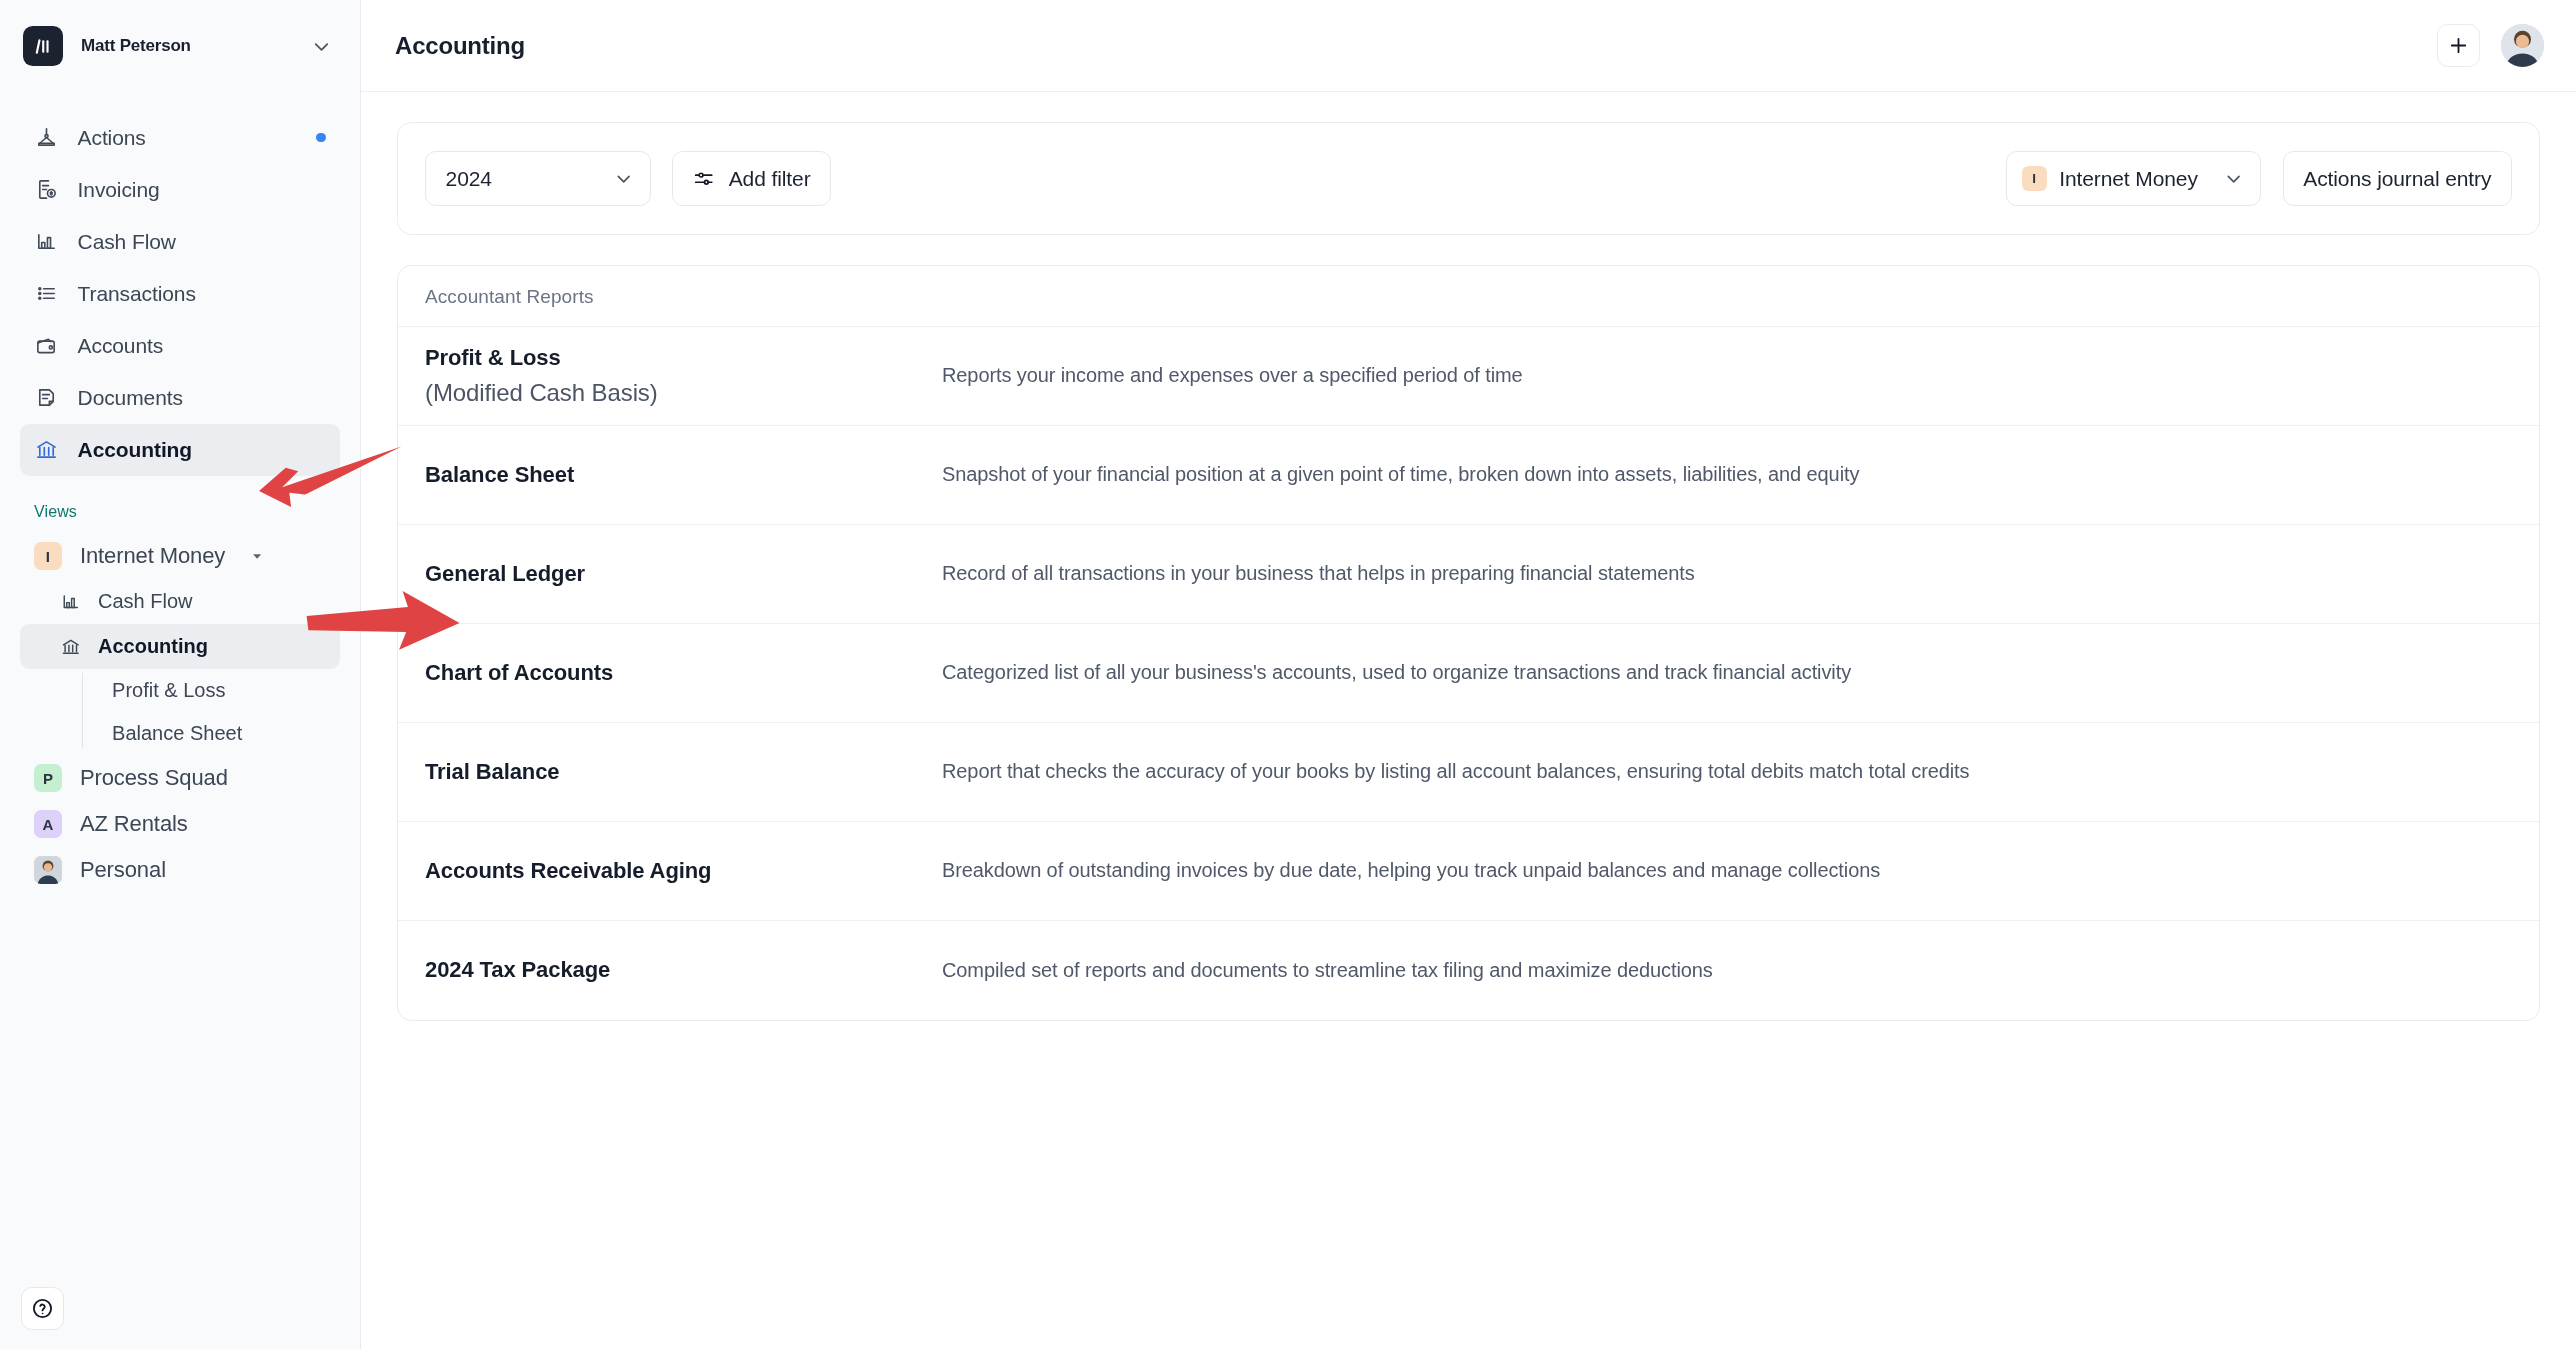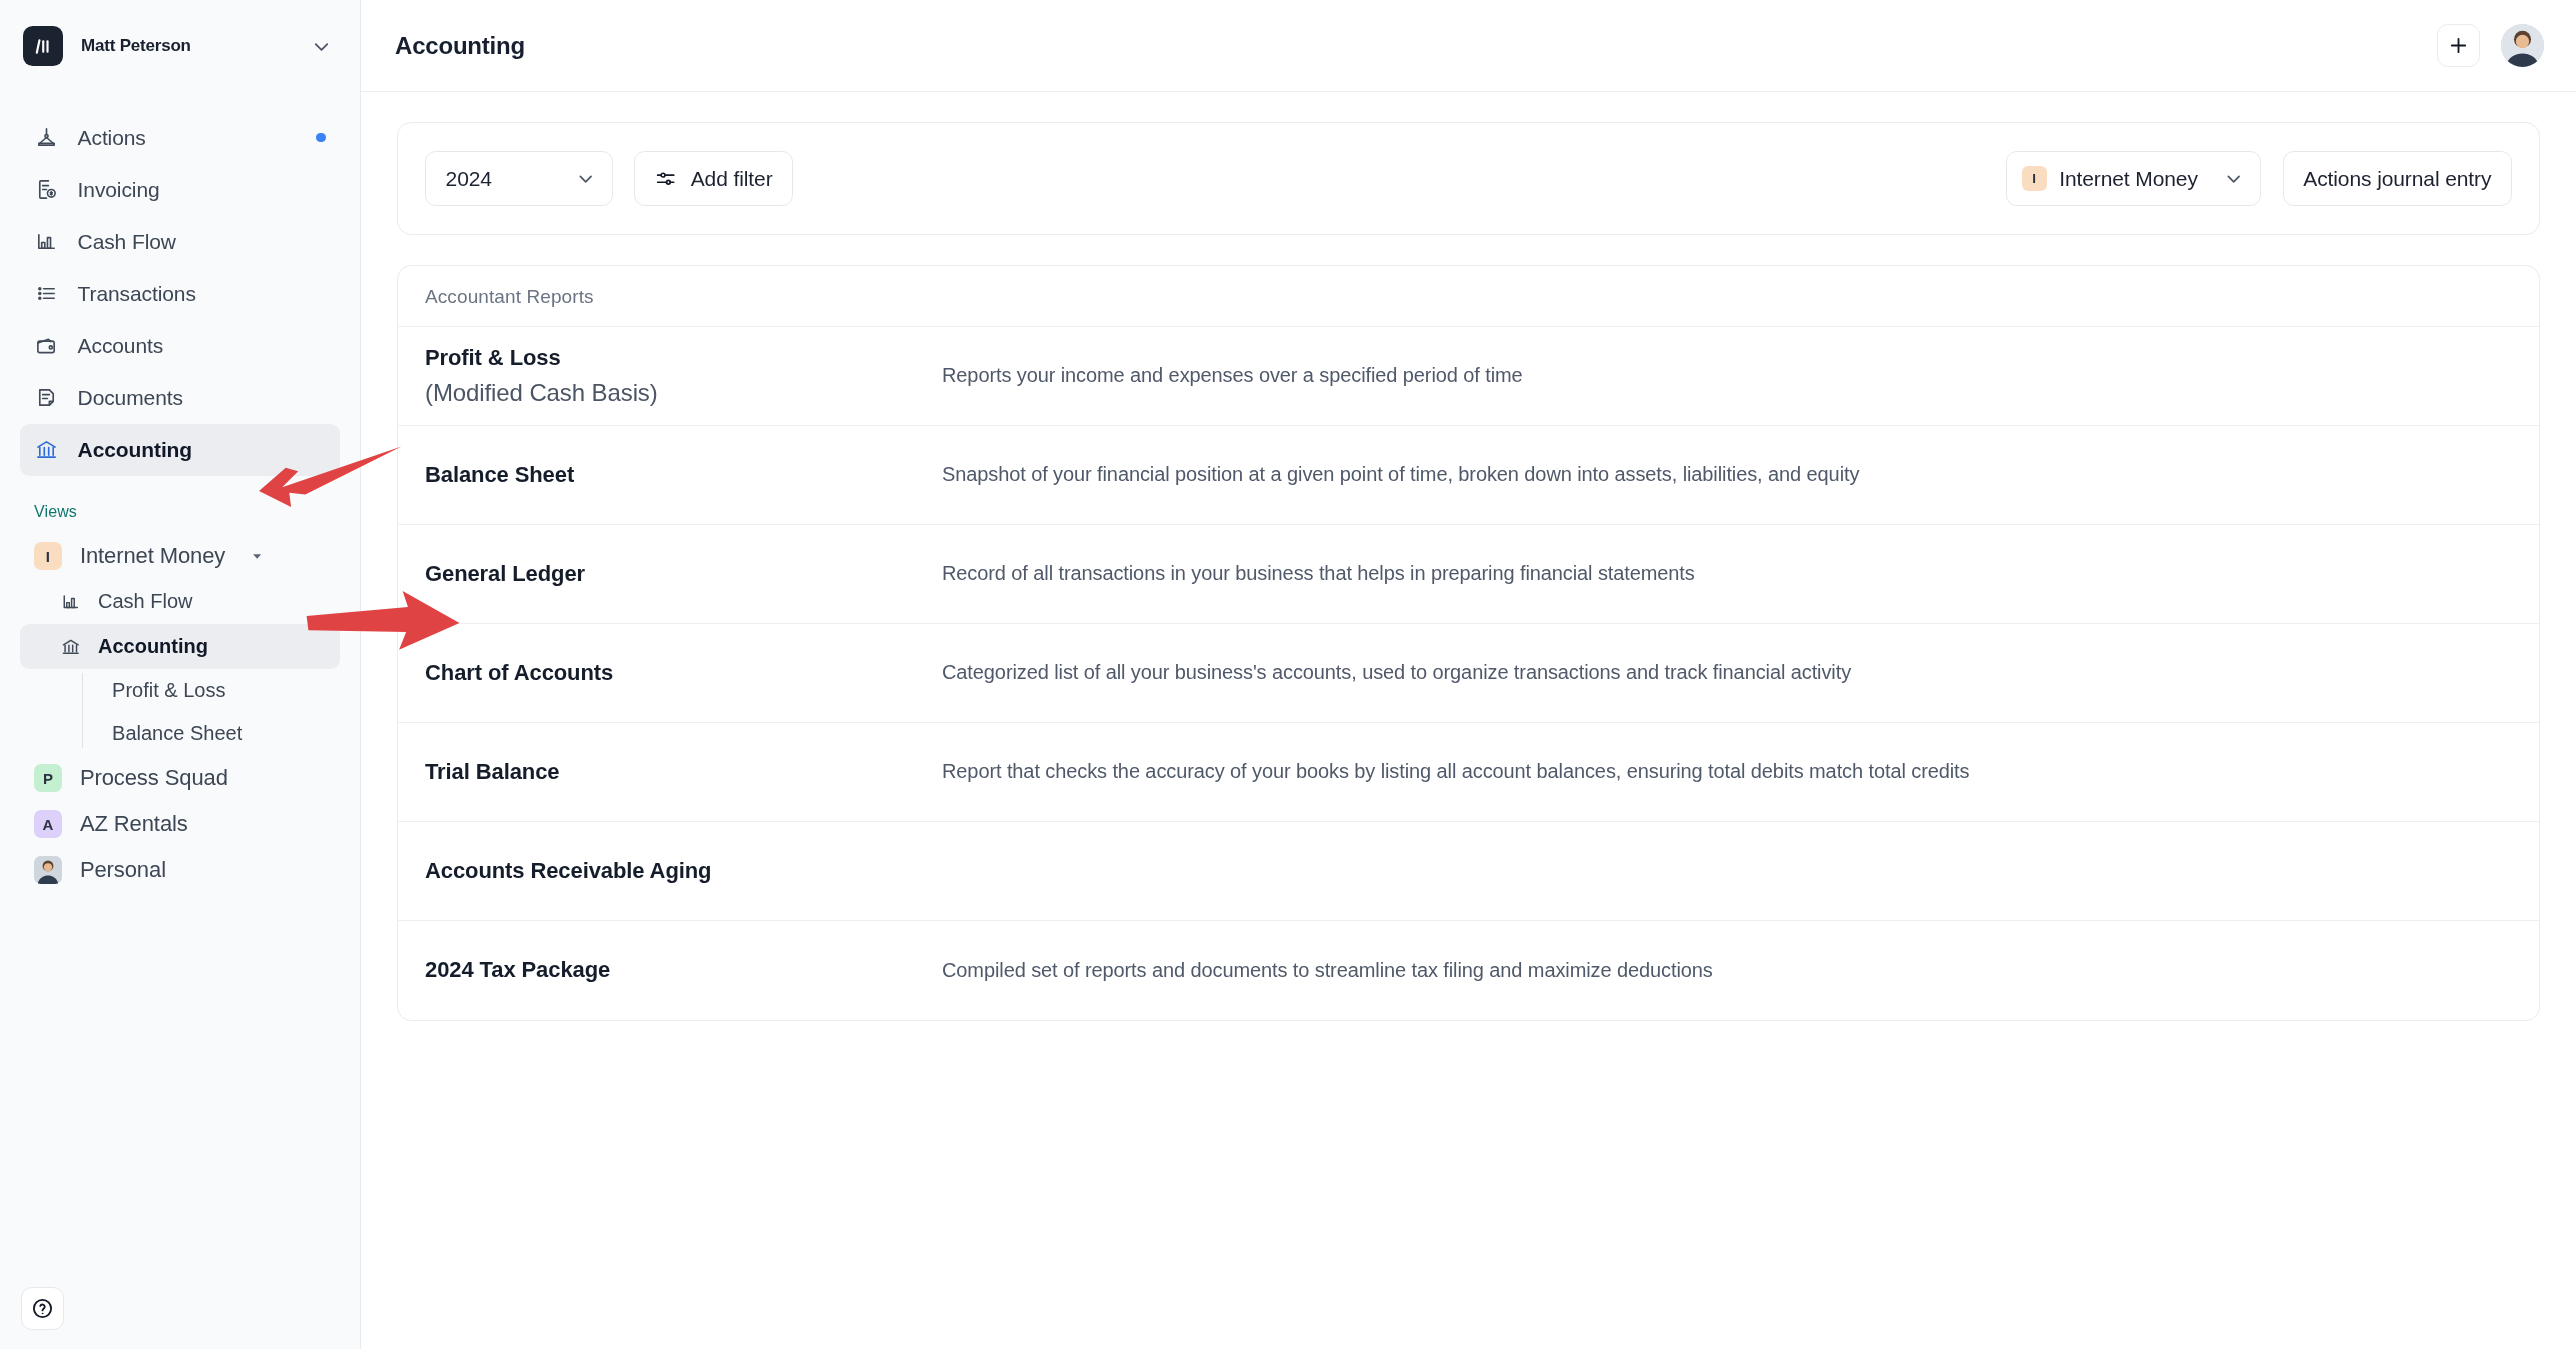--- a/index.html
+++ b/index.html
@@ -220,21 +220,21 @@
     background: #ffffff;
     display: flex;
     align-items: center;
     padding: 0 19.6px;
     gap: 14.3px;
     cursor: pointer;
     font-size: 21px;
     color: #1c2230;
     white-space: nowrap;
   }
-  .ctl.year { width: 188px; justify-content: space-between; padding-right: 16px; }
+  .ctl.year { width: 226px; justify-content: space-between; padding-right: 16px; }
   .ctl .ctl-label { font-size: 21px; color:#1c2230; letter-spacing:-0.1px;}
   .spacer { flex: 1; }
   .ctl.entity { padding-left: 14.3px; padding-right: 16px; gap: 12.5px; }
   .ctl.entity .sq-avatar { width: 25px; height: 25px; flex: 0 0 25px; font-size: 13.4px; border-radius:6.2px;}
 
   .section-title {
     padding: 19.6px 27px 18px 27px;
     font-size: 19px;
     color: #6b7484;
     border-bottom: 0.9px solid #edeff2;
@@ -560,20 +560,21 @@
           <div class="report-name-col">
             <div class="report-name">Trial Balance</div>
           </div>
           <div class="report-desc">Report that checks the accuracy of your books by listing all account balances, ensuring total debits match total credits</div>
         </div>
 
         <div class="report-row">
           <div class="report-name-col">
             <div class="report-name">Accounts Receivable Aging</div>
           </div>
+          <div class="report-desc">Breakdown of outstanding invoices by due date, helping you track unpaid balances and manage collections</div>
         </div>
 
         <div class="report-row">
           <div class="report-name-col">
             <div class="report-name">2024 Tax Package</div>
           </div>
           <div class="report-desc">Compiled set of reports and documents to streamline tax filing and maximize deductions</div>
         </div>
       </div>
 

